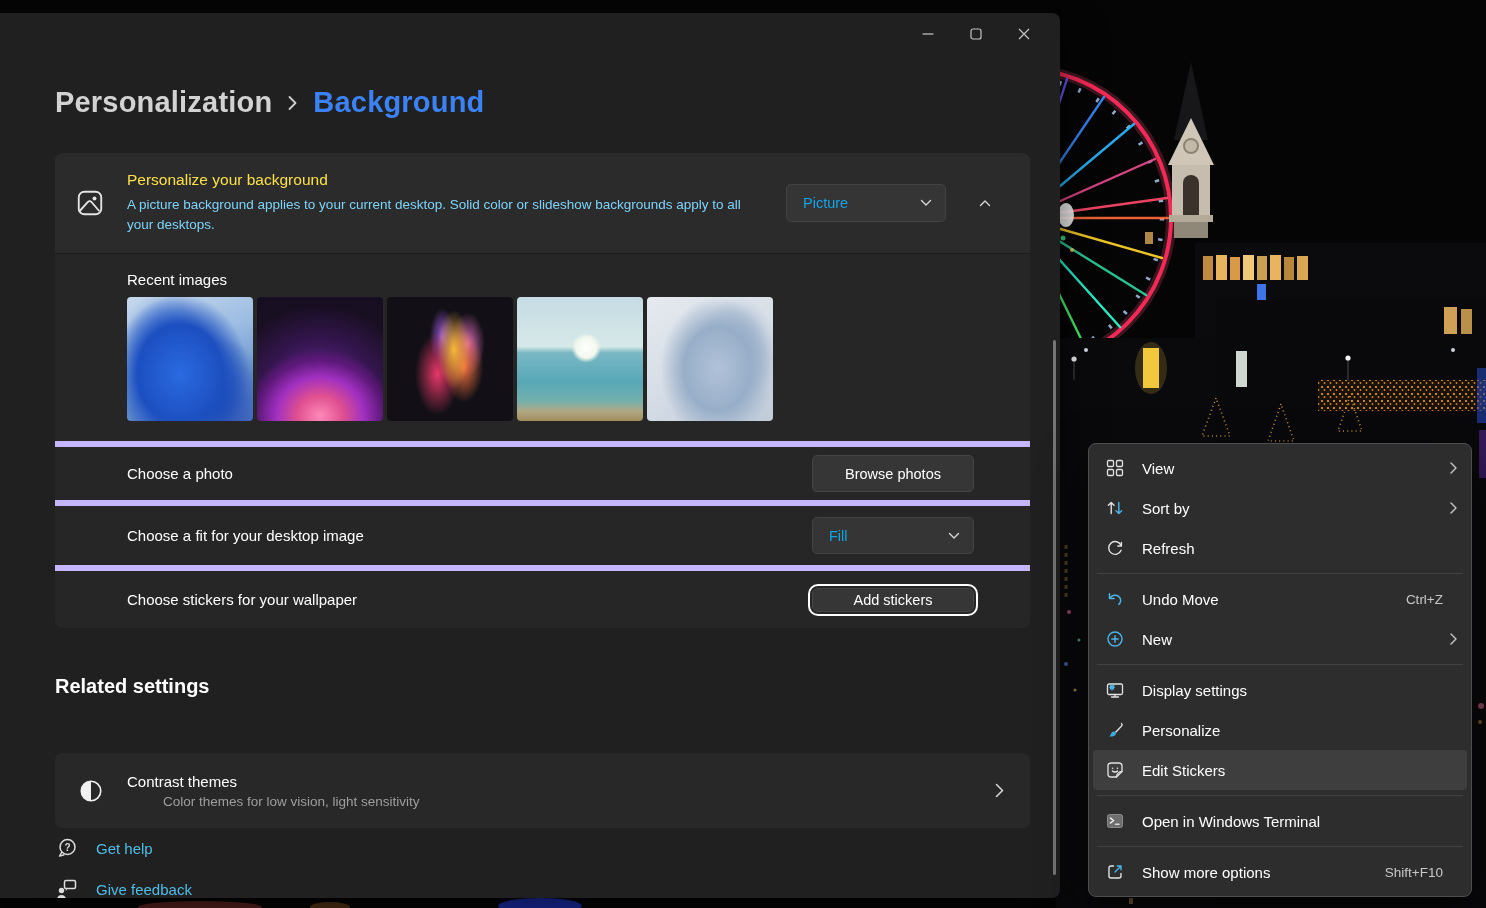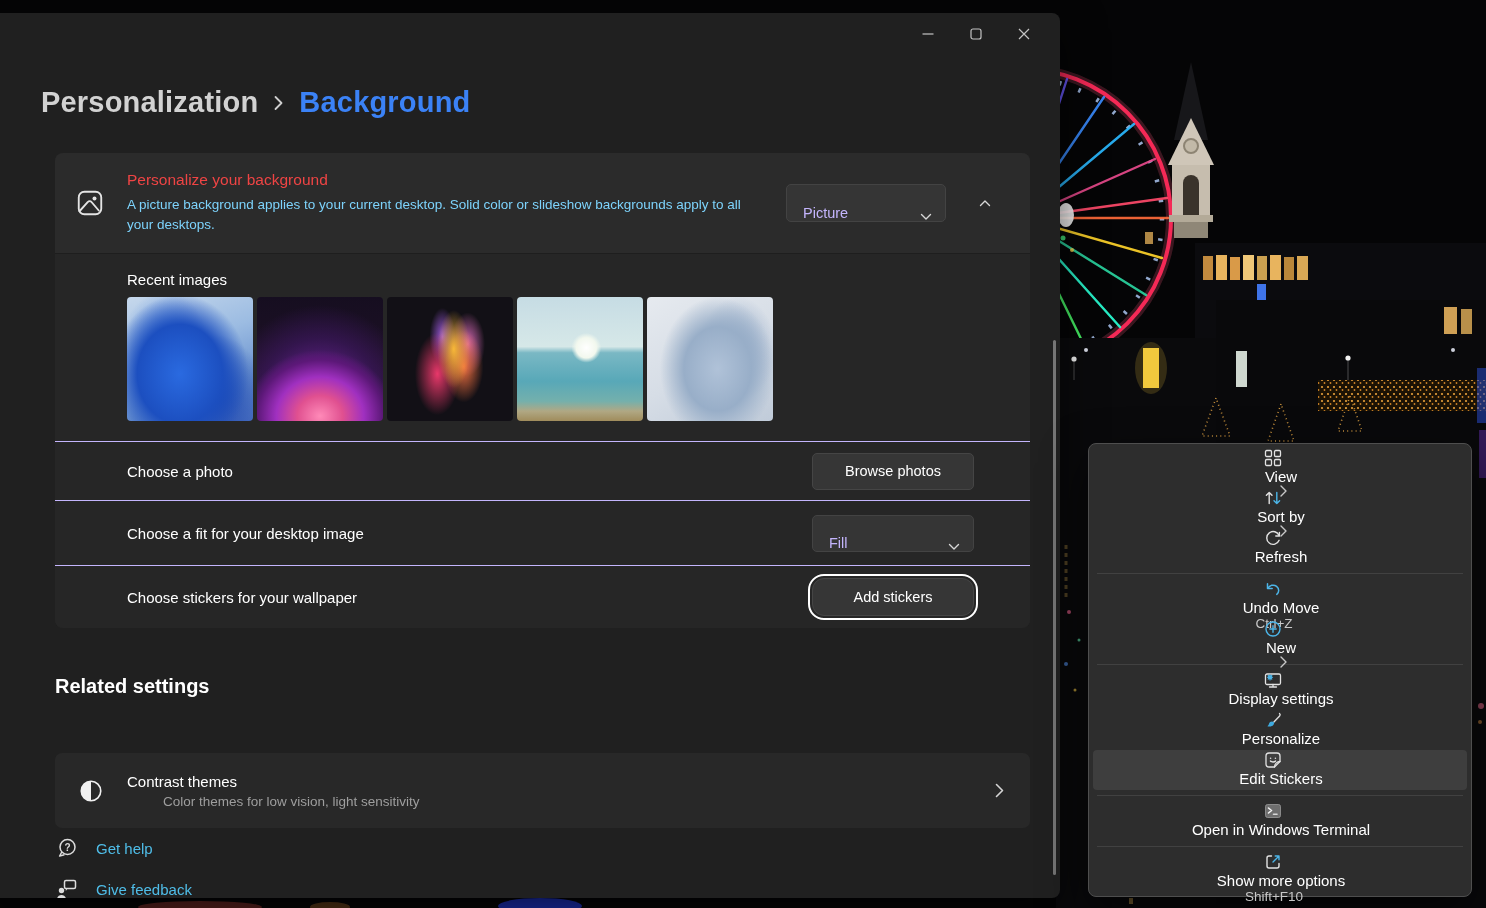--- a/index.html
+++ b/index.html
@@ -14,34 +14,34 @@
 
   
   .settings-window {
     position: absolute; left: 0; top: 13px; width: 1060px; height: 885px;
     background: #202020; border-radius: 0 8px 8px 0; z-index: 2;
     box-shadow: 0 14px 44px rgba(0,0,0,.6);
   }
   .win-controls { position: absolute; top: 2px; right: 12px; display: flex; }
   .win-btn { width: 48px; height: 38px; display: flex; align-items: center; justify-content: center; background: transparent; border: 0; }
 
-  .breadcrumb { position: absolute; left: 41px; top: 73px; display: flex; align-items: center; gap: 15px; font-weight: 600; }
+  .breadcrumb { position: absolute; left: 55px; top: 73px; display: flex; align-items: center; gap: 15px; font-weight: 600; }
   .bc-root { font-size: 29px; color: #d2d2d2; letter-spacing: .2px; }
   .bc-current { font-size: 29px; color: #3b82f6; letter-spacing: .2px; }
 
   .bg-card { position: absolute; left: 55px; top: 140px; width: 975px; border-radius: 8px; overflow: hidden; background: #262626; }
   .card-header { height: 100px; background: #2b2b2b; display: flex; align-items: center; padding: 0 30px 0 20px; }
   .card-icon-box { width: 52px; flex: none; display: flex; align-items: center; }
   .card-text { flex: 1; padding-right: 24px; }
-  .card-title { font-size: 15.5px; color: #ef4444; margin-bottom: 6px; }
+  .card-title { font-size: 15.5px; color: #fde047; margin-bottom: 6px; }
   .card-desc { font-size: 13.5px; color: #7dd3fc; line-height: 1.5; max-width: 655px; }
   .dropdown {
     width: 160px; height: 38px; background: #353535; border: 1px solid #434343;
-    border-radius: 5px; display: flex; align-items: flex-end; padding: 0 13px 0 16px;
-    color: #c4b5fd; font-size: 14.5px; flex: none;
+    border-radius: 5px; display: flex; align-items: center; padding: 0 13px 0 16px;
+    color: #0ea5e9; font-size: 14.5px; flex: none;
   }
   .dd-chev { margin-left: auto; display: flex; }
   .expander { width: 30px; height: 30px; margin-left: 24px; display: flex; align-items: center; justify-content: center; background: transparent; border: 0; flex: none; }
 
   .recent-section { height: 188px; padding: 17px 0 0 72px; background: #262626; border-top: 1px solid #1e1e1e; }
   .recent-label { font-size: 15px; color: #fff; margin-bottom: 9px; }
   .thumbs { display: flex; gap: 4px; }
   .thumb { width: 126px; height: 124px; border-radius: 4px; flex: none; }
   .t1 { background:
         radial-gradient(95px 110px at 42% 62%, #2a6ae0 0%, #1c4fc0 45%, rgba(20,70,190,0) 72%),
@@ -60,32 +60,32 @@
         radial-gradient(18px 40px at 44% 32%, #9a58d8 0%, rgba(154,88,216,0) 72%),
         #121016; }
   .t4 { background:
         radial-gradient(24px 24px at 55% 41%, #ffffff 0%, #f2f8ee 42%, rgba(255,255,255,0) 62%),
         linear-gradient(#c6dce4 0%, #d6e8e8 40%, #7ab8c4 45%, #58a8b8 68%, #74b0ac 84%, #b0a884 92%, #a08c5c 100%); }
   .t5 { background:
         radial-gradient(80px 100px at 56% 58%, #b0c2d8 0%, #98aec8 42%, rgba(150,175,205,0) 72%),
         radial-gradient(55px 75px at 72% 42%, #8ca4c4 0%, rgba(140,164,196,0) 70%),
         linear-gradient(150deg, #e6eaef 0%, #d6dde6 52%, #c0cbd9 100%); }
 
-  .setting-row { display: flex; align-items: center; padding: 0 56px 0 72px; background: #262626; border-top: 1px solid #c4b5fd; }
+  .setting-row { display: flex; align-items: center; padding: 0 56px 0 72px; background: #262626; border-top: 6px solid #c4b5fd; }
   .row-photo { height: 59px; }
   .row-fit { height: 65px; }
   .row-stickers { height: 63px; }
   .row-label { font-size: 15px; color: #fff; }
   .row-control { margin-left: auto; }
   .btn {
     min-width: 162px; height: 37px; background: #363636; border: 1px solid #454545;
     border-radius: 5px; color: #fff; font-size: 14.5px; font-family: inherit;
     display: flex; align-items: center; justify-content: center; padding: 0 16px;
   }
-  .btn.focused { outline: 2px solid #ffffff; outline-offset: 2px; border-radius: 12px; height: 38px; }
+  .btn.focused { outline: 2px solid #ffffff; outline-offset: 2px; border-radius: 6px; height: 24px; }
   .dropdown.small { width: 162px; height: 37px; }
 
   .related-heading { position: absolute; left: 55px; top: 662px; font-size: 20px; font-weight: 700; color: #fff; }
   .contrast-card {
     position: absolute; left: 55px; top: 740px; width: 975px; height: 75px;
     background: #282828; border-radius: 7px; display: flex; align-items: center; padding: 0 26px 0 23px;
   }
   .contrast-icon-box { width: 49px; flex: none; display: flex; align-items: center; }
   .contrast-text { flex: 1; }
   .contrast-title { font-size: 15px; color: #fff; margin-bottom: 4px; }
@@ -98,21 +98,21 @@
   .fl-label { font-size: 15px; color: #4fbde8; font-family: inherit; }
 
   .scrollbar { position: absolute; right: 4px; top: 327px; width: 3px; height: 535px; background: #8b8b8b; opacity: .8; border-radius: 2px; }
 
   
   .context-menu {
     position: absolute; left: 1088px; top: 443px; width: 384px; z-index: 5;
     background: #2d2d2d; border: 1px solid #4e4e4e; border-radius: 8px;
     padding: 4px; box-shadow: 0 18px 46px rgba(0,0,0,.65);
   }
-  .menu-item { height: 40px; display: flex; align-items: center; padding: 0 10px 0 12px; border-radius: 4px; flex-direction: column; }
+  .menu-item { height: 40px; display: flex; align-items: center; padding: 0 10px 0 12px; border-radius: 4px; }
   .menu-item.highlight { background: #3e3e3e; }
   .mi-icon { width: 20px; height: 20px; margin-right: 17px; flex: none; display: flex; align-items: center; justify-content: center; }
   .mi-label { flex: 1; color: #fff; font-size: 15px; }
   .mi-shortcut { color: #c8c8c8; font-size: 13.5px; margin-right: 14px; }
   .mi-chev { width: 12px; flex: none; display: flex; justify-content: flex-end; }
   .menu-sep { height: 1px; background: #414141; margin: 5px 4px; }
 </style>
 </head>
 <body>
 

